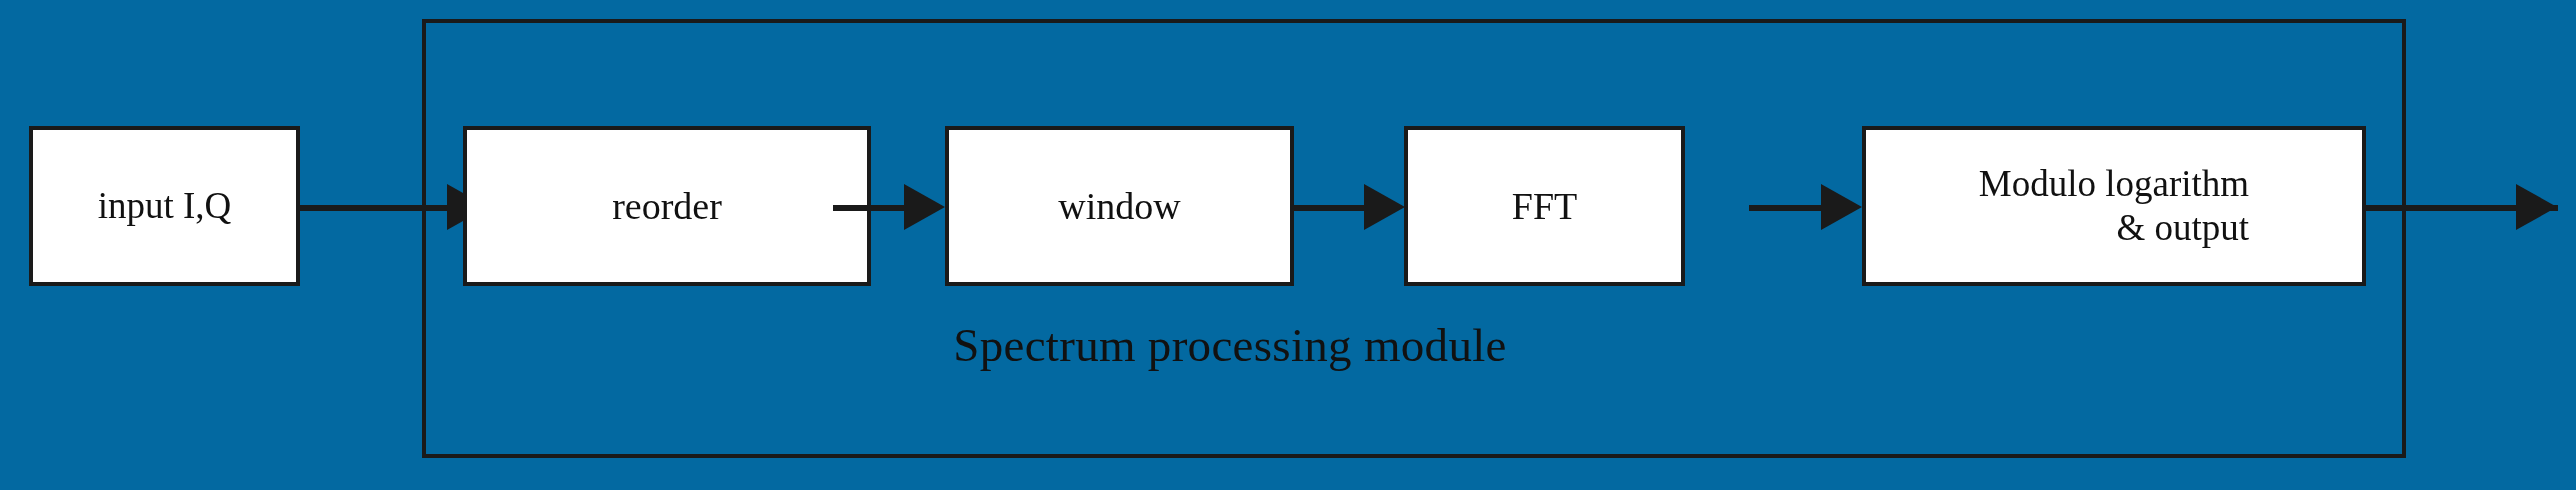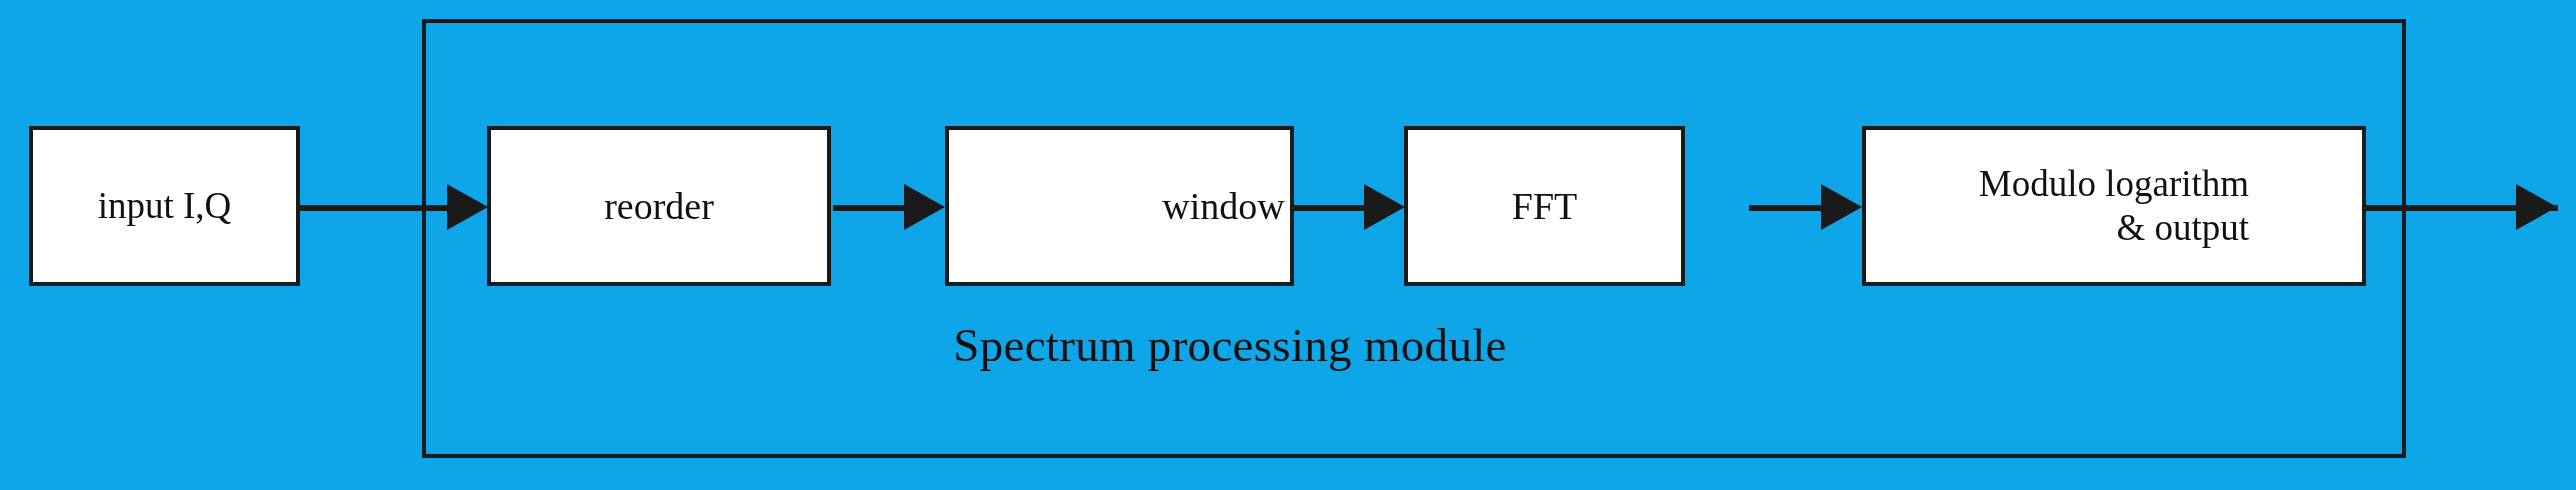--- a/index.html
+++ b/index.html
@@ -7,21 +7,21 @@
     padding: 0;
     background: #ffffff;
   }
   body {
     font-family: "Liberation Serif", "DejaVu Serif", serif;
   }
   #canvas {
     position: relative;
     width: 2576px;
     height: 490px;
-    background: #0ea5e9;
+    background: #0369a1;
     overflow: hidden;
   }
   
   .group-box {
     position: absolute;
     left: 422px;
     top: 19px;
     width: 1984px;
     height: 439px;
     border: 4.6px solid #1a1a1a;
@@ -52,22 +52,22 @@
     align-items: center;
     justify-content: center;
     text-align: center;
     color: #111111;
     font-size: 38px;
     line-height: 1.18;
     padding: 0 5.2px;
   }
   .node.two-line { font-size: 37px; }
   .node-input   { left: 29px;   width: 271px; }
-  .node-reorder { left: 487px;  width: 344px; }
-  .node-window  { left: 945px; width: 349px; text-align: right; }
+  .node-reorder { left: 463px;  width: 408px; }
+  .node-window  { left: 945px; width: 349px; }
   .node-fft     { left: 1404px; width: 281px; }
   .node-modulo  { left: 1862px; width: 504px; text-align: right; }
   .node-label { display: block; width: 100%; }
   
   .conn {
     position: absolute;
     height: 5.9px;
     background: #1a1a1a;
     top: 205px;
   }

